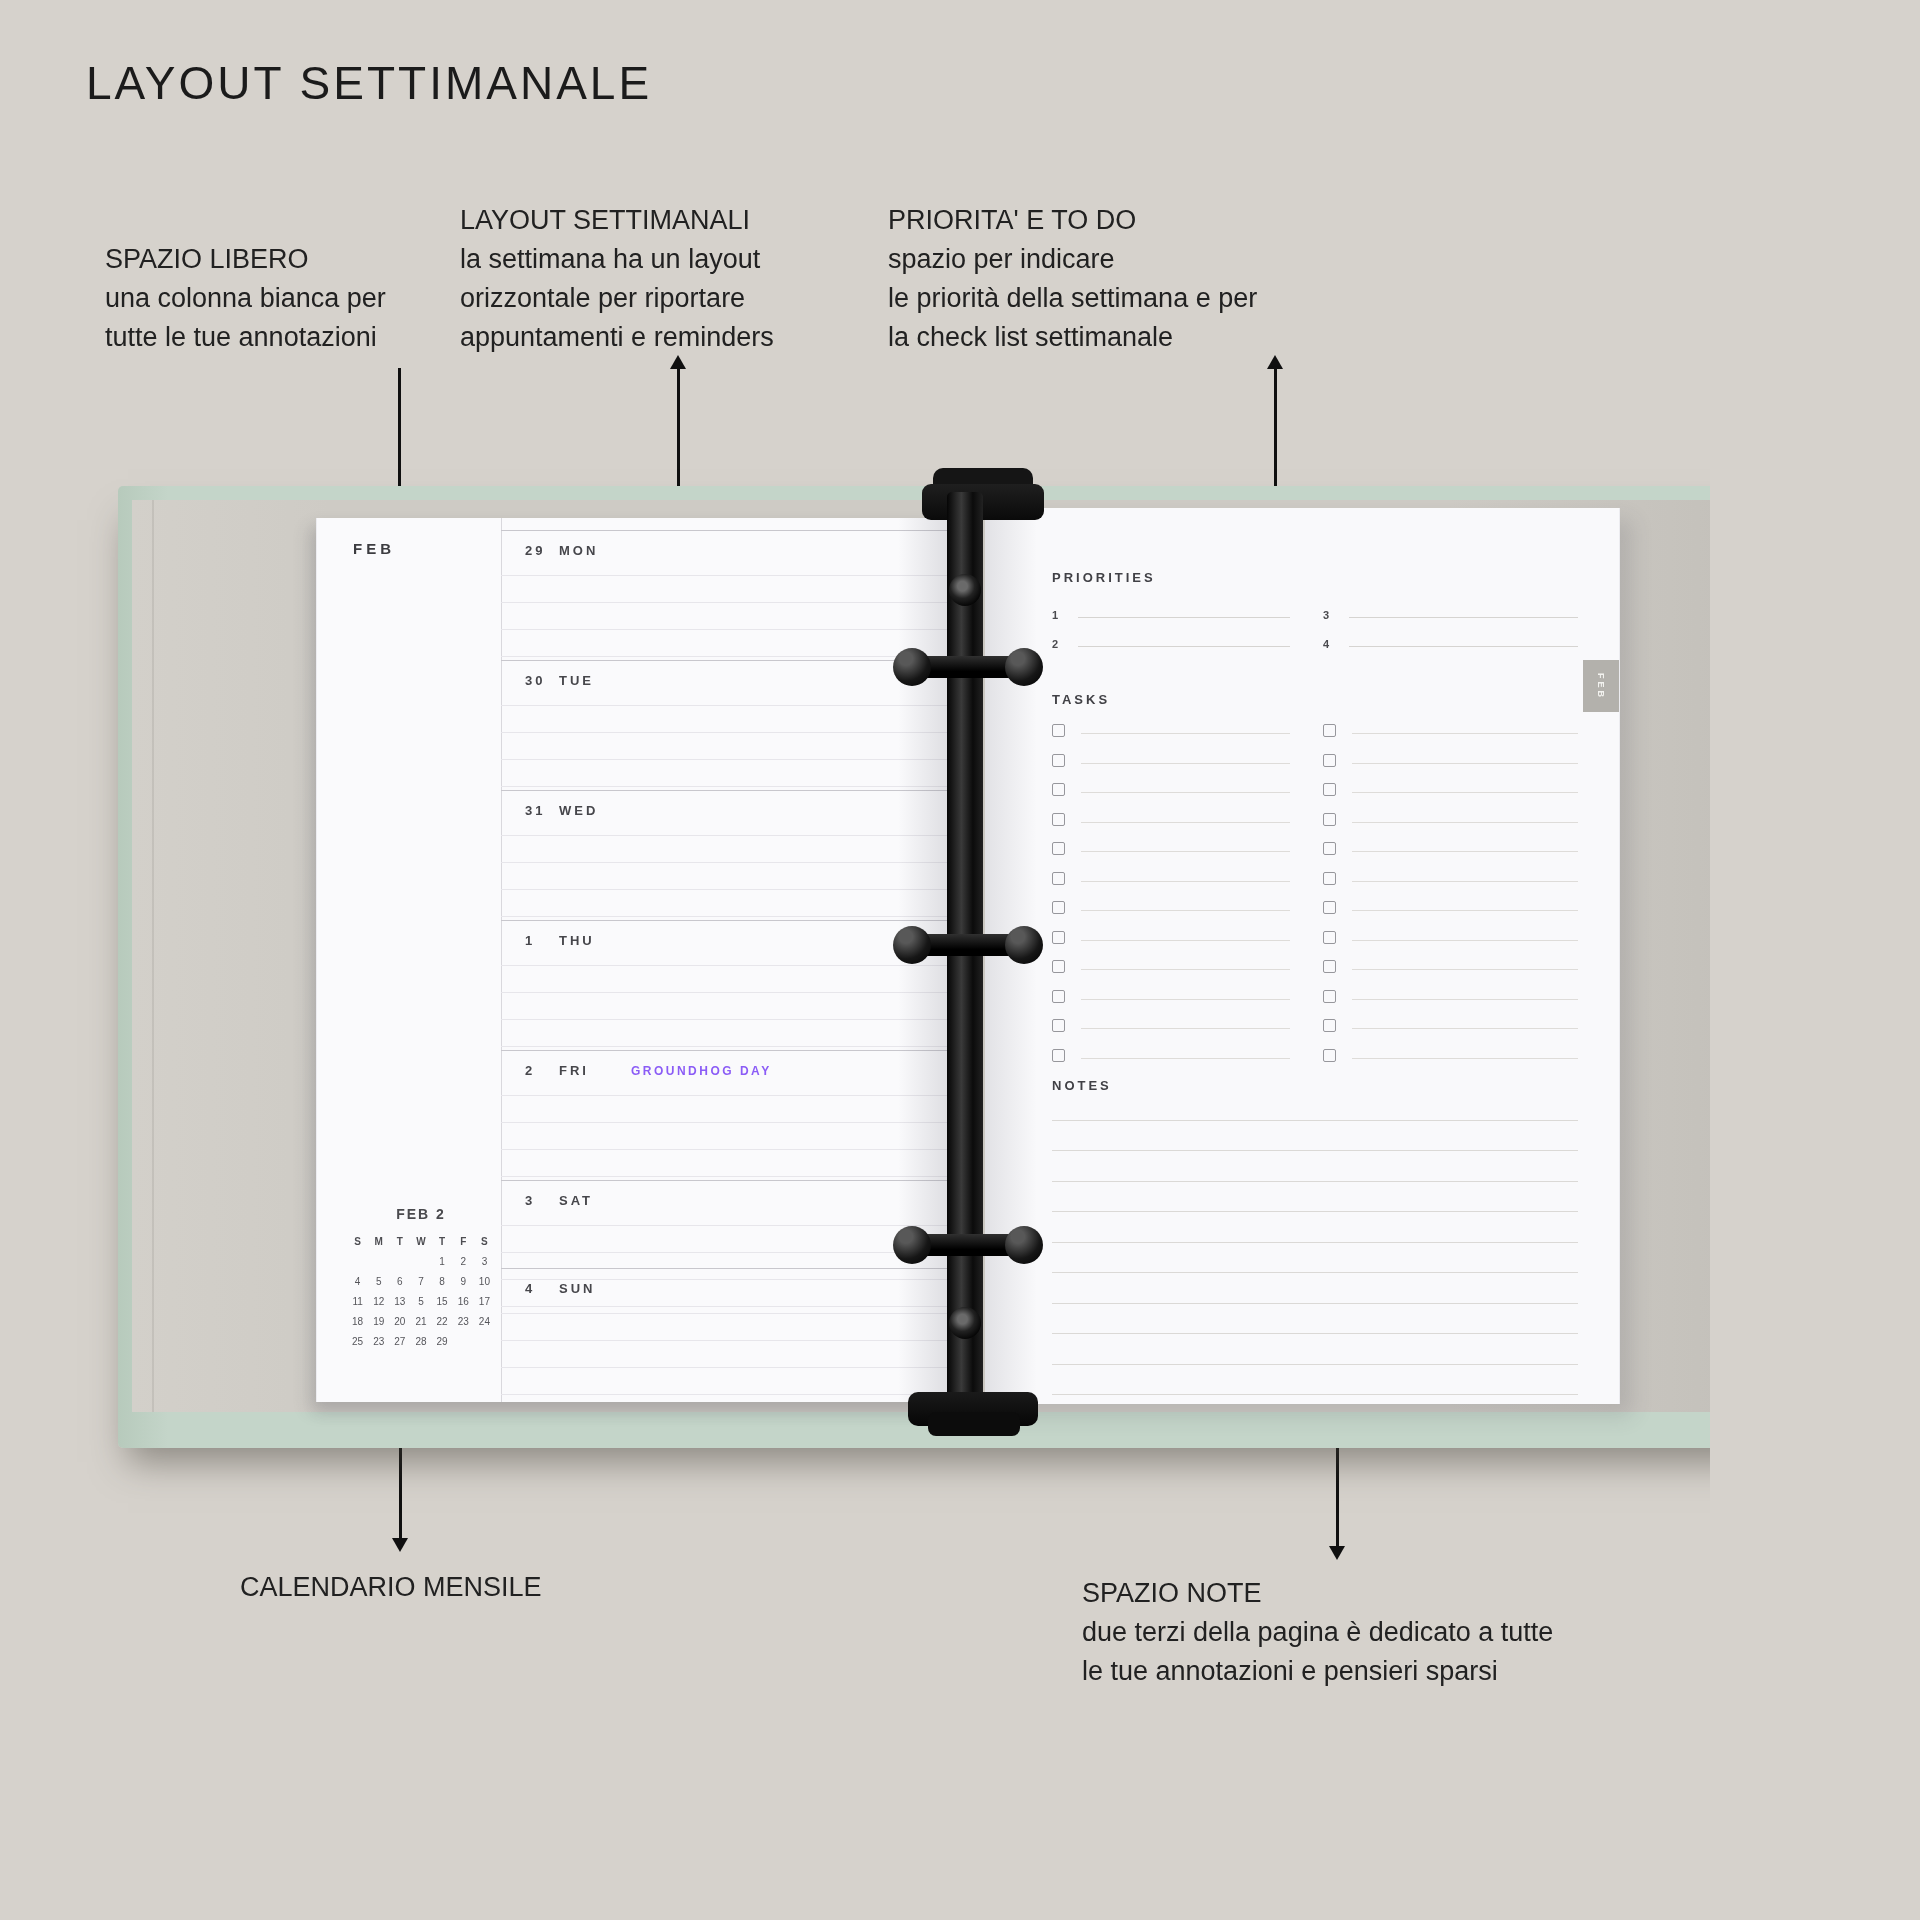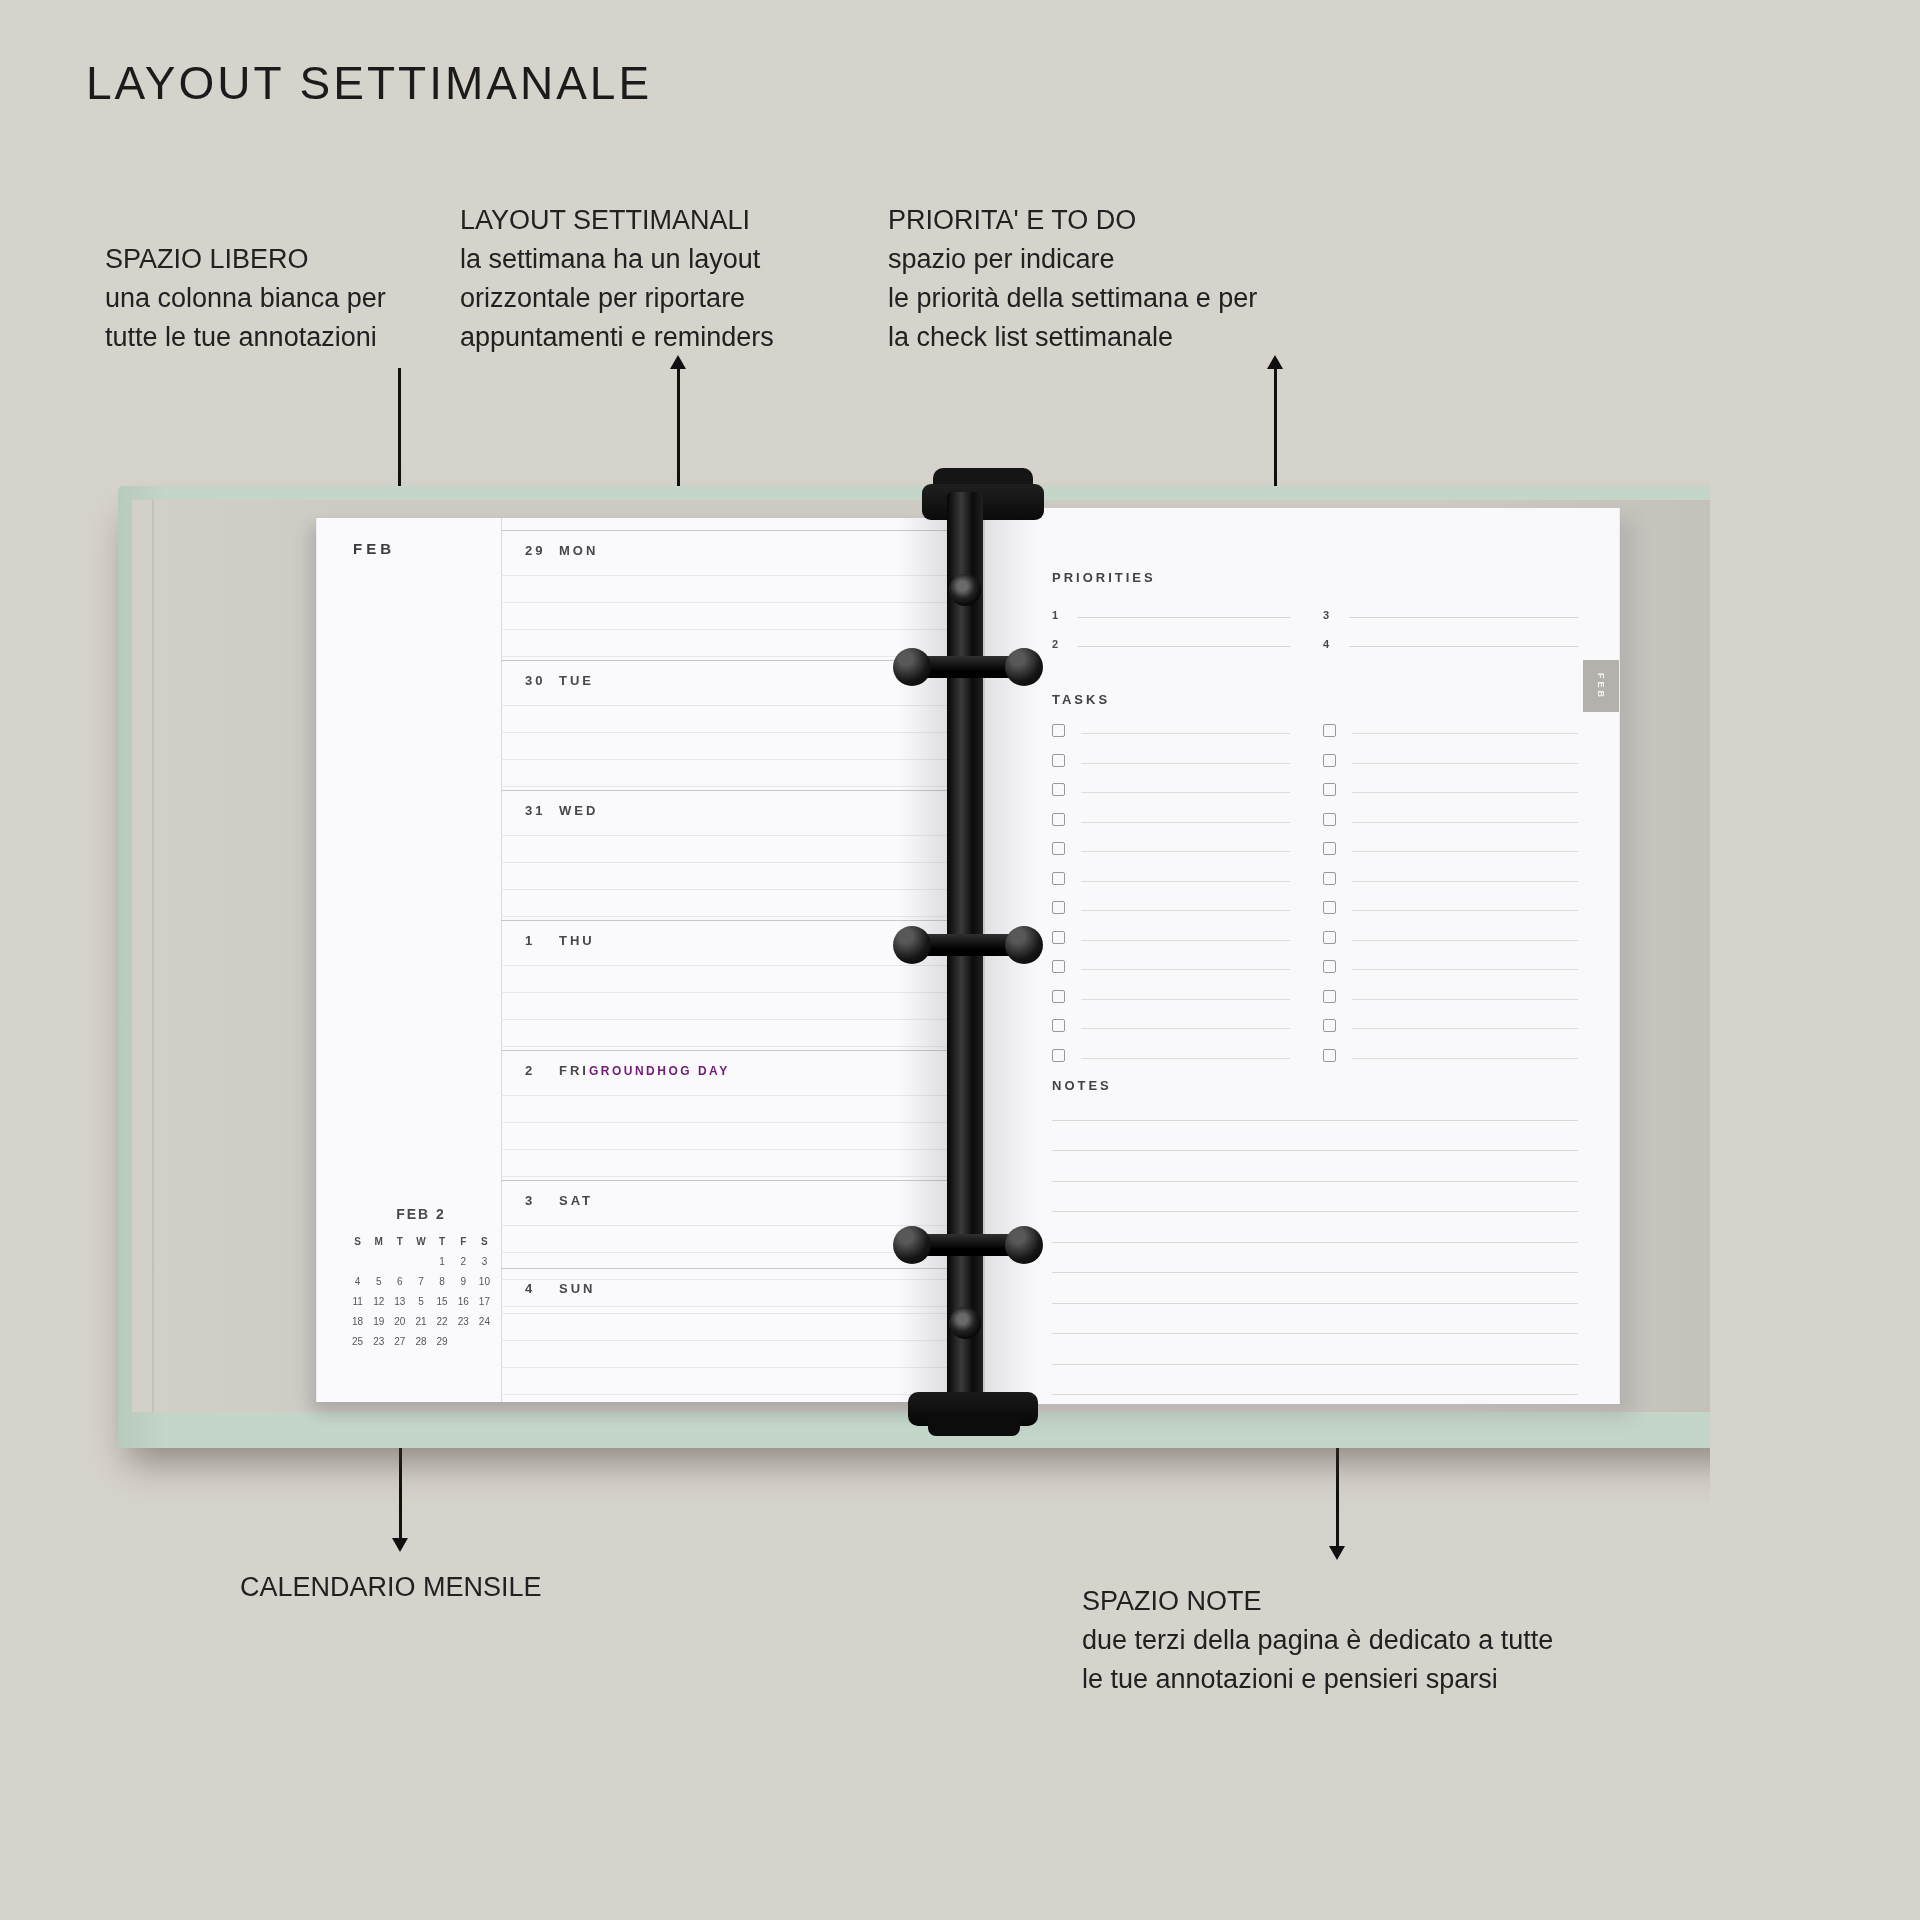--- a/index.html
+++ b/index.html
@@ -9,21 +9,21 @@
 
   
   .main-title{position:absolute;left:86px;top:56px;font-size:46px;letter-spacing:3px;
               color:#1b1b1b;font-weight:500;}
   .note-block{position:absolute;font-size:27px;line-height:39px;color:#212121;}
   .note-block .hd{display:block;}
   #a1{left:105px;top:240px;}
   #a2{left:460px;top:201px;}
   #a3{left:888px;top:201px;}
   #a4{left:240px;top:1568px;}
-  #a5{left:1082px;top:1574px;margin-top:8px;}
+  #a5{left:1082px;top:1574px;}
 
   
   .arrow{position:absolute;width:3px;background:#101010;}
   .arrow .head{position:absolute;left:-7px;width:0;height:0;
                border-left:8px solid transparent;border-right:8px solid transparent;}
   .arrow .head.down{bottom:-13px;border-top:14px solid #101010;}
   .arrow .head.up{top:-13px;border-bottom:14px solid #101010;}
   #arrow1{left:398px;top:368px;height:160px;}
   #arrow2{left:677px;top:368px;height:212px;}
   #arrow3{left:1274px;top:368px;height:222px;}
@@ -70,21 +70,21 @@
   #ring1{top:656px;} #ring2{top:934px;} #ring3{top:1234px;}
 
   
   .feb-label{position:absolute;left:36px;top:22px;font-size:15px;font-weight:bold;
              letter-spacing:4px;color:#3c3c40;}
   .col-divider{position:absolute;left:184px;top:0;width:1px;height:100%;background:#d9d8dd;}
   .day-block{position:absolute;left:184px;right:0;border-top:1px solid #c8c7cd;}
   .day-label{position:absolute;left:24px;top:12px;display:flex;align-items:baseline;
              font-size:13px;font-weight:bold;letter-spacing:3px;color:#46464b;}
   .day-label [data-name="day-number"]{width:34px;}
-  .day-note{font-weight:bold;font-size:12px;letter-spacing:2.5px;color:#701a75;}
+  .day-note{margin-left:42px;font-weight:bold;font-size:12px;letter-spacing:2.5px;color:#8b5cf6;}
   .rule{position:absolute;left:0;right:0;height:1px;background:#e7e6eb;}
 
   .mini-cal{position:absolute;left:30px;top:688px;width:148px;}
   .mc-title{text-align:center;font-size:14px;font-weight:bold;letter-spacing:2px;color:#4a4a4e;}
   .mc-grid{display:grid;grid-template-columns:repeat(7,1fr);grid-auto-rows:20px;
            margin-top:9px;align-items:center;}
   .mc-grid span{text-align:center;font-size:10px;color:#55555a;}
   .mc-grid span.hdr{font-weight:bold;color:#4d4d52;}
 
   

